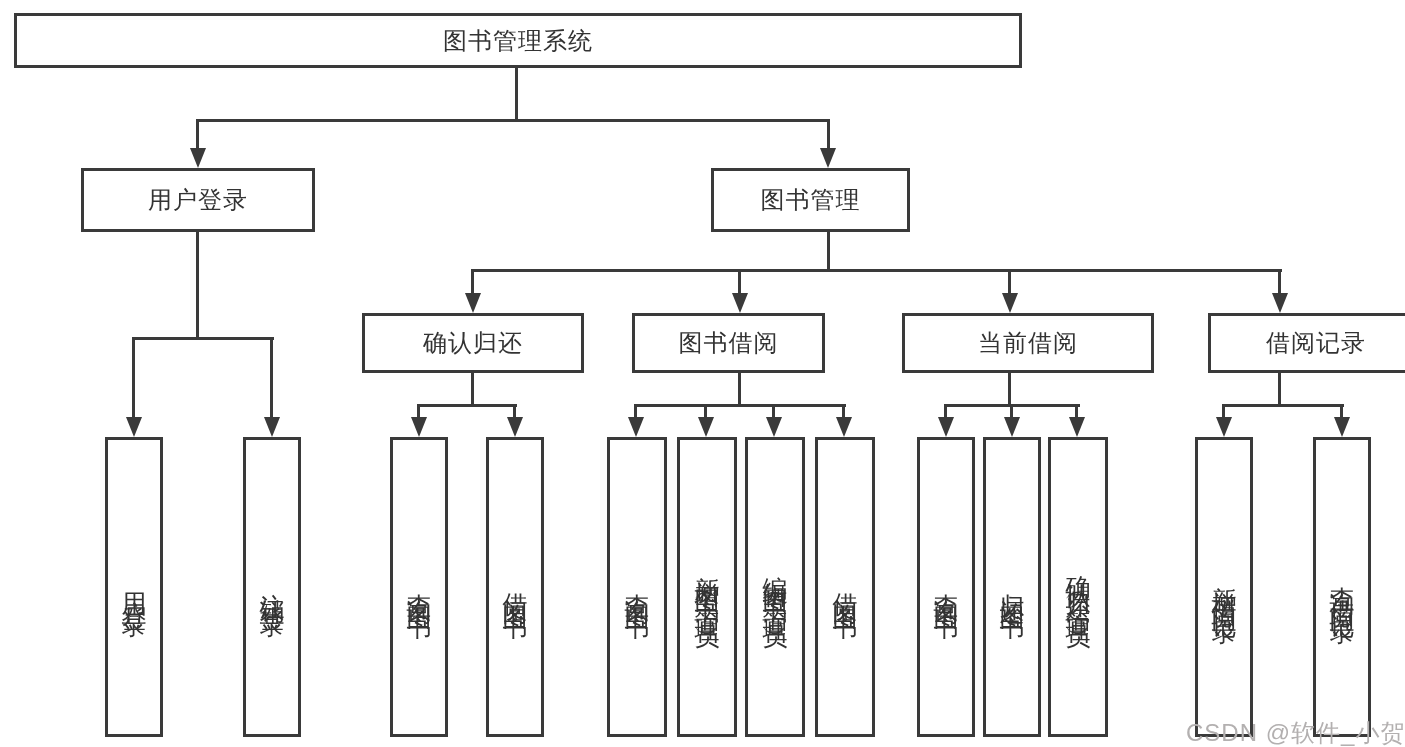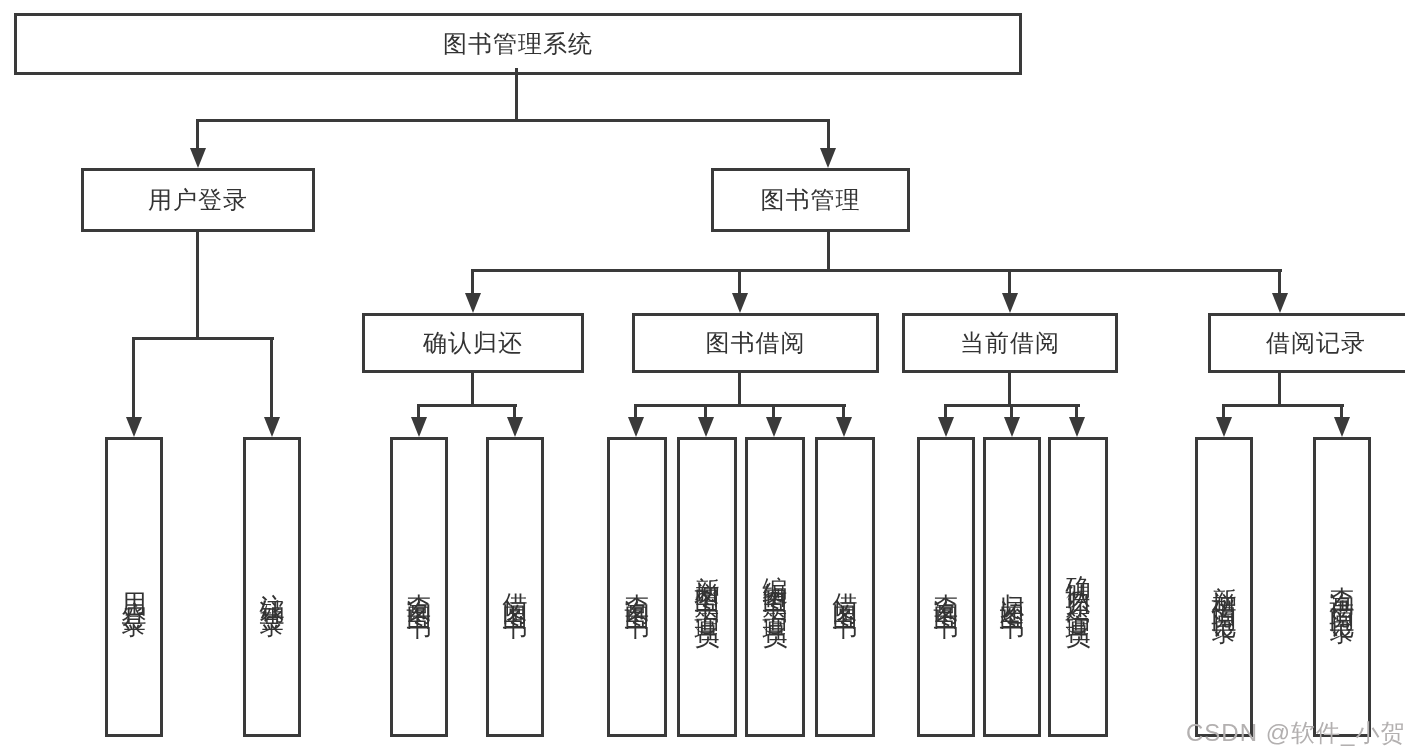--- a/index.html
+++ b/index.html
@@ -54,38 +54,38 @@
     color:var(--wm);
     letter-spacing:1px;
     white-space:nowrap;
   }
 </style>
 </head>
 <body>
 
 <div class="canvas">
 
-  <div class="node" style="left:14px;top:13px;width:1008px;height:62px;">
+  <div class="node" style="left:14px;top:13px;width:1008px;height:55px;">
     <span>图书管理系统</span>
   </div>
 
   <div class="node" style="left:81px;top:168px;width:234px;height:64px;">
     <span>用户登录</span>
   </div>
   <div class="node" style="left:711px;top:168px;width:199px;height:64px;">
     <span>图书管理</span>
   </div>
 
   <div class="node" style="left:362px;top:313px;width:222px;height:60px;">
     <span>确认归还</span>
   </div>
-  <div class="node" style="left:632px;top:313px;width:247px;height:60px;">
+  <div class="node" style="left:632px;top:313px;width:193px;height:60px;">
     <span>图书借阅</span>
   </div>
-  <div class="node" style="left:902px;top:313px;width:216px;height:60px;">
+  <div class="node" style="left:902px;top:313px;width:252px;height:60px;">
     <span>当前借阅</span>
   </div>
   <div class="node" style="left:1172px;top:313px;width:216px;height:60px;margin-left:36px;">
     <span>借阅记录</span>
   </div>
 
   <div class="node leaf" style="left:105px;top:437px;width:58px;height:300px;">
     <span class="vtext">用户登录</span>
   </div>
   <div class="node leaf" style="left:243px;top:437px;width:58px;height:300px;">

